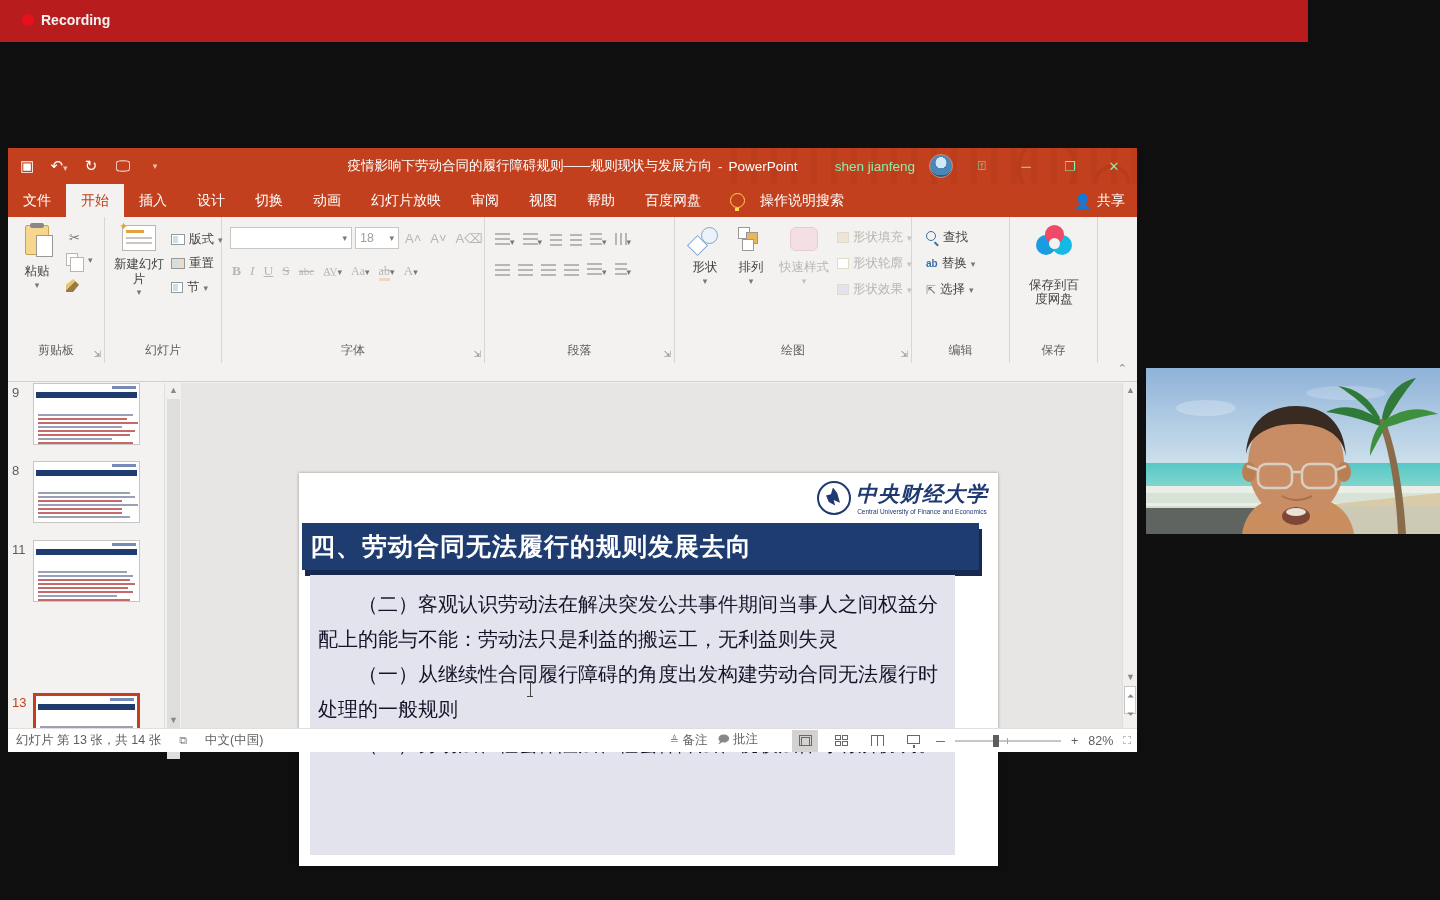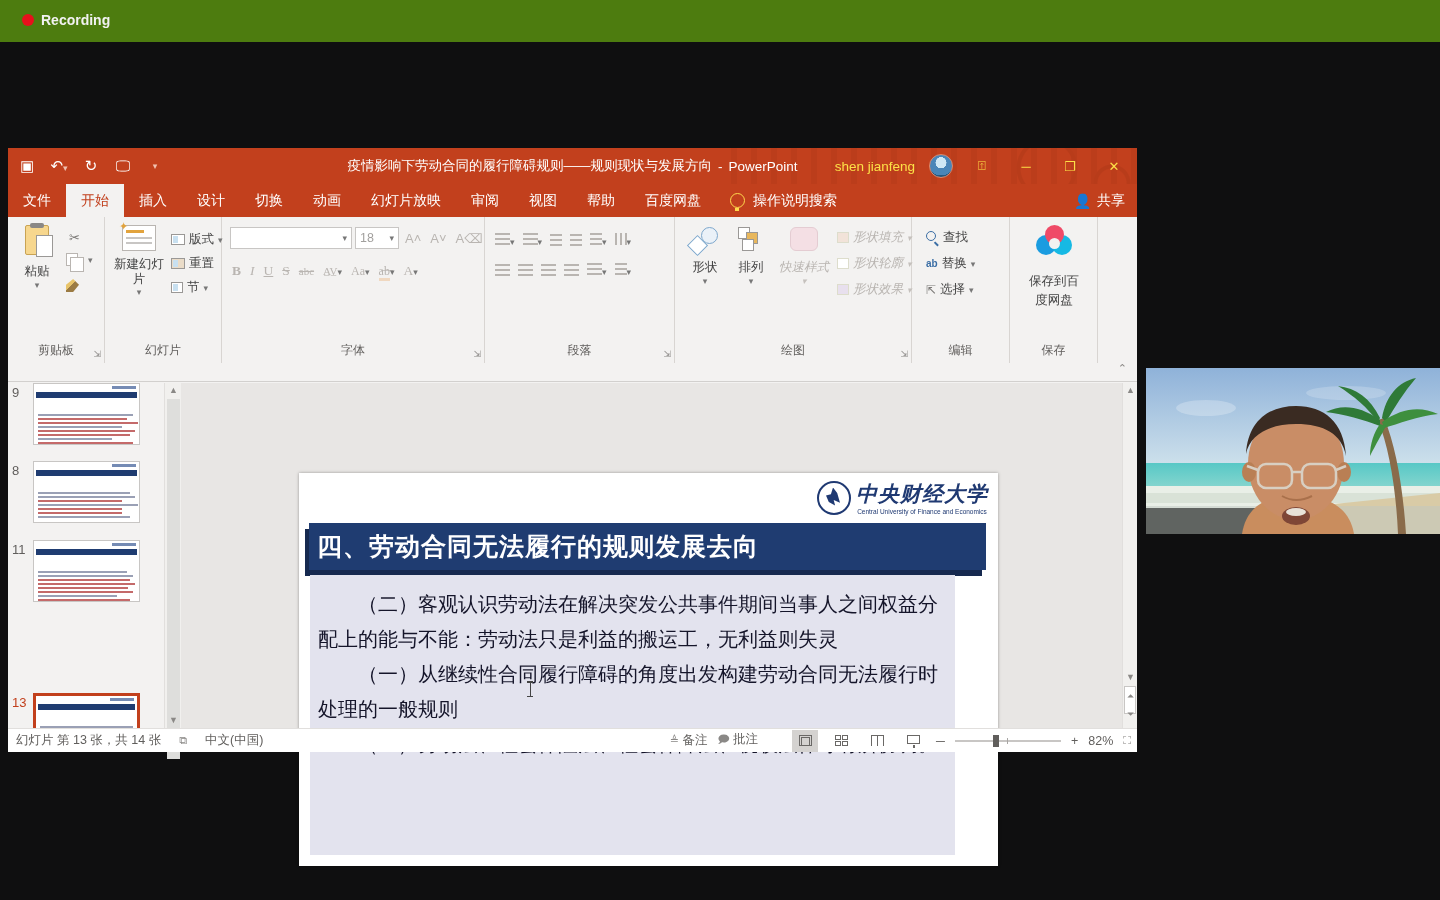--- a/index.html
+++ b/index.html
@@ -1,61 +1,61 @@
 <!DOCTYPE html>
 <html><head>
 <meta charset="utf-8">
 <style>
   * { margin:0; padding:0; box-sizing:border-box; }
   html,body { width:1440px; height:900px; background:#0f0f10; overflow:hidden;
               font-family:"Liberation Sans", sans-serif; }
   .screen { position:absolute; inset:0; width:1440px; height:900px; background:#0f0f10; }
 
   
-  .rec-bar { position:absolute; left:0; top:0; width:1440px; height:42px; background:#4d7c0f; }
+  .rec-bar { position:absolute; left:0; top:0; width:1308px; height:42px; background:#b91c1c; }
   .rec-dot { position:absolute; left:22px; top:14px; width:12px; height:12px; border-radius:50%; background:#e8101c; }
   .rec-label { position:absolute; left:41px; top:12px; color:#f2f2f2; font-size:14px; font-weight:bold; }
 
   
   .ppt { position:absolute; left:8px; top:148px; width:1129px; height:604px; background:#f3f2f1; }
 
   
   .titlebar { position:absolute; left:0; top:0; width:100%; height:36px; background:#c2401d; overflow:hidden; }
   .titlebar .art { position:absolute; right:0; top:-20px; width:420px; height:80px; opacity:.35;
      background:
        radial-gradient(circle at 330px 40px, transparent 26px, #a83517 27px, #a83517 30px, transparent 31px),
        radial-gradient(circle at 395px 55px, transparent 14px, #a83517 15px, #a83517 18px, transparent 19px),
        repeating-linear-gradient(90deg, transparent 0 14px, #b03a1a 14px 20px); }
   .qat { position:absolute; left:10px; top:0; height:36px; display:flex; align-items:center; gap:14px; color:#fff; font-size:15px; }
   .qat .q { width:18px; text-align:center; }
   .doc-title { position:absolute; left:0; right:0; top:0; height:36px; display:flex; align-items:center; justify-content:center;
                color:#fff; font-size:13.5px; gap:6px; pointer-events:none; }
-  .tb-right { position:absolute; right:0; top:0; height:36px; display:flex; align-items:center; gap:14px; padding-right:8px; color:#fde047; }
+  .tb-right { position:absolute; right:0; top:0; height:36px; display:flex; align-items:center; gap:14px; padding-right:8px; color:#86efac; }
   .user-name { font-size:13.5px; }
   .avatar { width:24px; height:24px; border-radius:50%;
             background:radial-gradient(circle at 50% 35%, #cfe8f5 0 30%, #4a86b8 31% 70%, #28587e 71%); border:1px solid #d98a70; }
   .winbtn { width:30px; text-align:center; font-size:13px; }
 
   
   .tabrow { position:absolute; left:0; top:36px; width:100%; height:33px; background:#c2401d; display:flex; align-items:stretch; color:#fff; font-size:14px; }
   .tab { padding:0 15px; display:flex; align-items:center; }
   .tab.active { background:#f3f2f1; color:#c2401d; }
-  .tellme { display:flex; align-items:center; gap:8px; padding:0 14px; }
+  .tellme { display:flex; align-items:center; gap:15px; padding:0 14px; }
   .bulb { width:15px; height:15px; border-radius:50%; border:1.5px solid #ffd84d; position:relative; }
   .bulb:after { content:""; position:absolute; left:4px; bottom:-4px; width:4px; height:3px; background:#ffd84d; }
   .share { position:absolute; right:12px; top:36px; height:33px; display:flex; align-items:center; gap:5px; color:#fff; font-size:14px; }
 
   
   .ribbon { position:absolute; left:0; top:69px; width:100%; height:165px; background:#f3f2f1; border-bottom:1px solid #d2d0ce; }
   .rgroup { position:absolute; top:0; height:146px; border-right:1px solid #d8d5d2; }
   .glabel { position:absolute; bottom:4px; left:0; right:0; text-align:center; font-size:12px; color:#605e5c; }
   .launcher { position:absolute; right:3px; bottom:4px; font-size:9px; color:#8a8886; }
   .bigbtn { position:absolute; display:flex; flex-direction:column; align-items:center; font-size:12.5px; color:#444; text-align:center; }
   .smallrow { position:absolute; font-size:12.5px; color:#444; display:flex; align-items:center; gap:4px; white-space:nowrap; }
-  .dis { color:#b9b5b1 !important;font-style:italic; }
+  .dis { color:#b9b5b1 !important; }
   .carat { font-size:9px; color:#777; }
   .dis .carat { color:#c5c1bd; }
 
   
   .clip-icon { width:24px; height:30px; background:#f7d78e; border:1px solid #c9a353; border-radius:2px; position:relative; }
   .clip-icon:before { content:""; position:absolute; left:4px; top:-3px; width:14px; height:5px; background:#8a8886; border-radius:2px; }
   .clip-icon:after { content:""; position:absolute; right:-5px; bottom:-3px; width:15px; height:20px; background:#fff; border:1px solid #9a9896; }
   .ico16 { width:17px; height:16px; display:inline-flex; align-items:center; justify-content:center; font-size:13px; color:#7a7876; }
   .copy-ic { position:relative; width:12px; height:13px; border:1px solid #b9b5b1; background:#fff; }
   .copy-ic:before { content:""; position:absolute; left:3px; top:3px; width:12px; height:13px; border:1px solid #b9b5b1; background:#fff; }
@@ -131,21 +131,21 @@
 
   
   .slide { position:absolute; left:291px; top:90px; width:699px; height:393px; background:#fff; box-shadow:0 0 3px rgba(0,0,0,.35); }
   .logo { position:absolute; right:10px; top:7px; display:flex; align-items:center; gap:5px; }
   .emblem { width:34px; height:34px; border-radius:50%; border:2px solid #1f3972; position:relative; background:#fff; }
   .emblem:before { content:""; position:absolute; left:7px; top:5px; width:14px; height:18px; background:#1f3972;
                    clip-path:polygon(50% 0,80% 30%,100% 85%,55% 70%,65% 100%,20% 80%,0 45%,35% 38%); }
   .logo-txt .cn { font-size:21px; font-weight:bold; color:#1f3972; font-family:"Liberation Serif",serif; letter-spacing:1px; font-style:italic; }
   .logo-txt .en { font-size:6.5px; color:#1f3972; text-align:center; }
   .banner-sh { position:absolute; left:6px; top:56px; width:677px; height:47px; background:#16294f; }
-  .banner { position:absolute; left:10px; top:50px; width:677px; height:47px; background:#1f3c71; color:#fff;
+  .banner { position:absolute; left:3px; top:50px; width:677px; height:47px; background:#1f3c71; color:#fff;
             font-size:25px; font-weight:bold; display:flex; align-items:center; padding-left:8px; letter-spacing:1px; }
   .content { position:absolute; left:11px; top:102px; width:645px; height:280px; background:#e3e3ee; padding:12px 8px 0 8px; }
   .content p { font-size:20px; line-height:35px; color:#15152a; text-indent:2em; }
   .ibeam { position:absolute; left:226px; top:208px; width:10px; height:16px; color:#333; font-size:14px; }
   .ibeam:before, .ibeam:after { content:""; position:absolute; left:2px; width:6px; height:1.5px; background:#444; }
   .ibeam:before { top:0; } .ibeam:after { bottom:0; }
   .ibeam i { position:absolute; left:4.5px; top:1px; bottom:1px; width:1.5px; background:#444; display:block; }
 
   
   .v-scroll { position:absolute; right:0; top:0; width:15px; height:345px; background:#f1f0ee; border-left:1px solid #e1dfdd; }
@@ -393,21 +393,21 @@
       </div>
 
       <div class="rgroup" style="left:1002px;width:88px">
         <div class="bigbtn" style="left:14px;top:8px;width:60px">
           <span class="baidu-ic">
               <i></i>
               <i></i>
               <i></i>
               <i></i>
             </span>
-          <span style="margin-top:15px;line-height:19px">保存到百度网盘</span>
+          <span style="margin-top:21px;line-height:14px">保存到百度网盘</span>
         </div>
         <div class="glabel">保存</div>
       </div>
 
       <div class="rib-collapse">⌃</div>
     </div>
 
     <div class="workspace">
 
       <div class="thumb-panel" id="thumb-mount">

